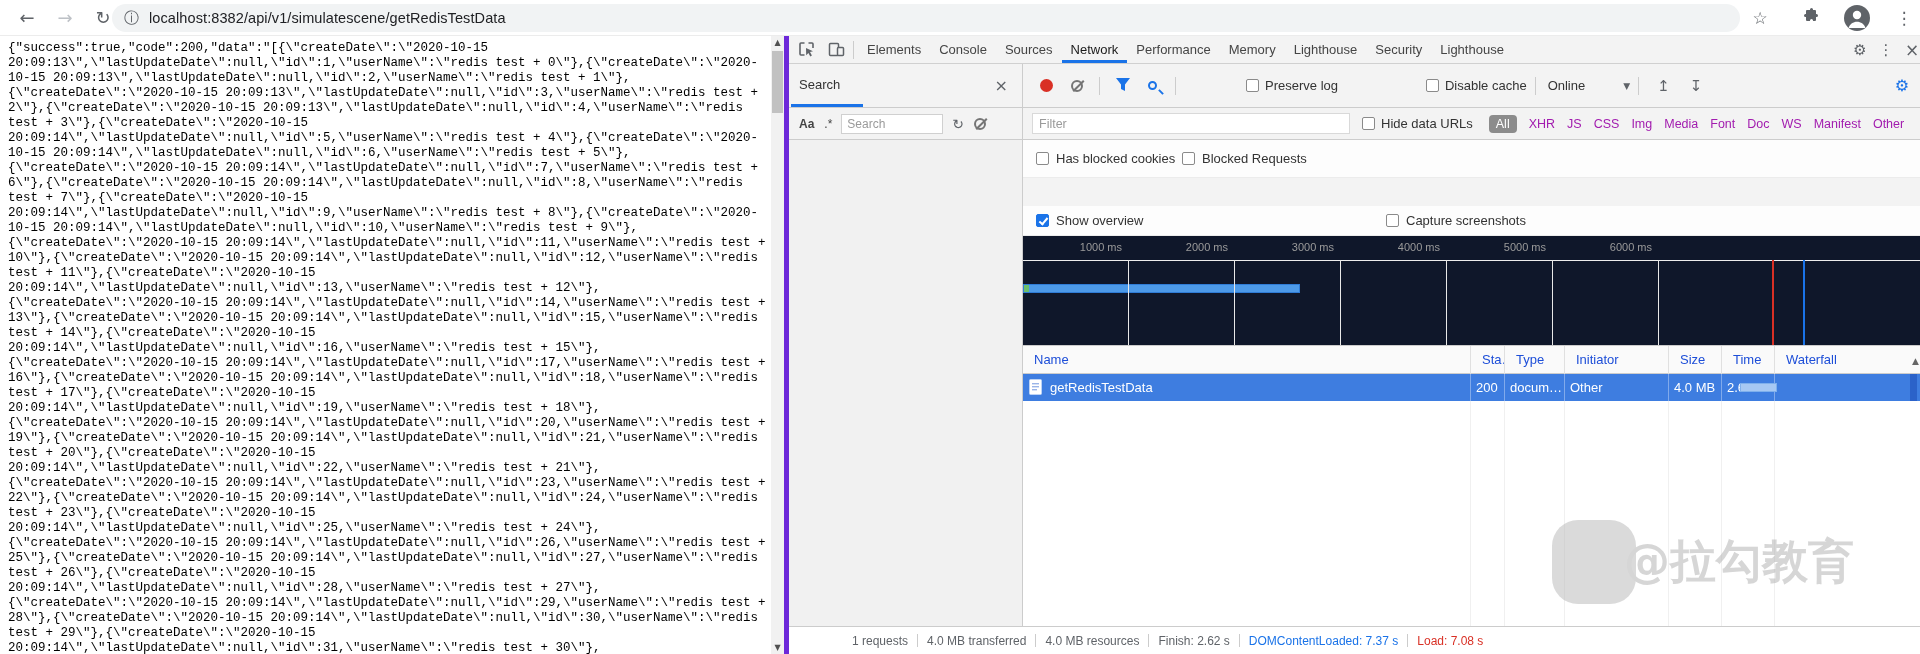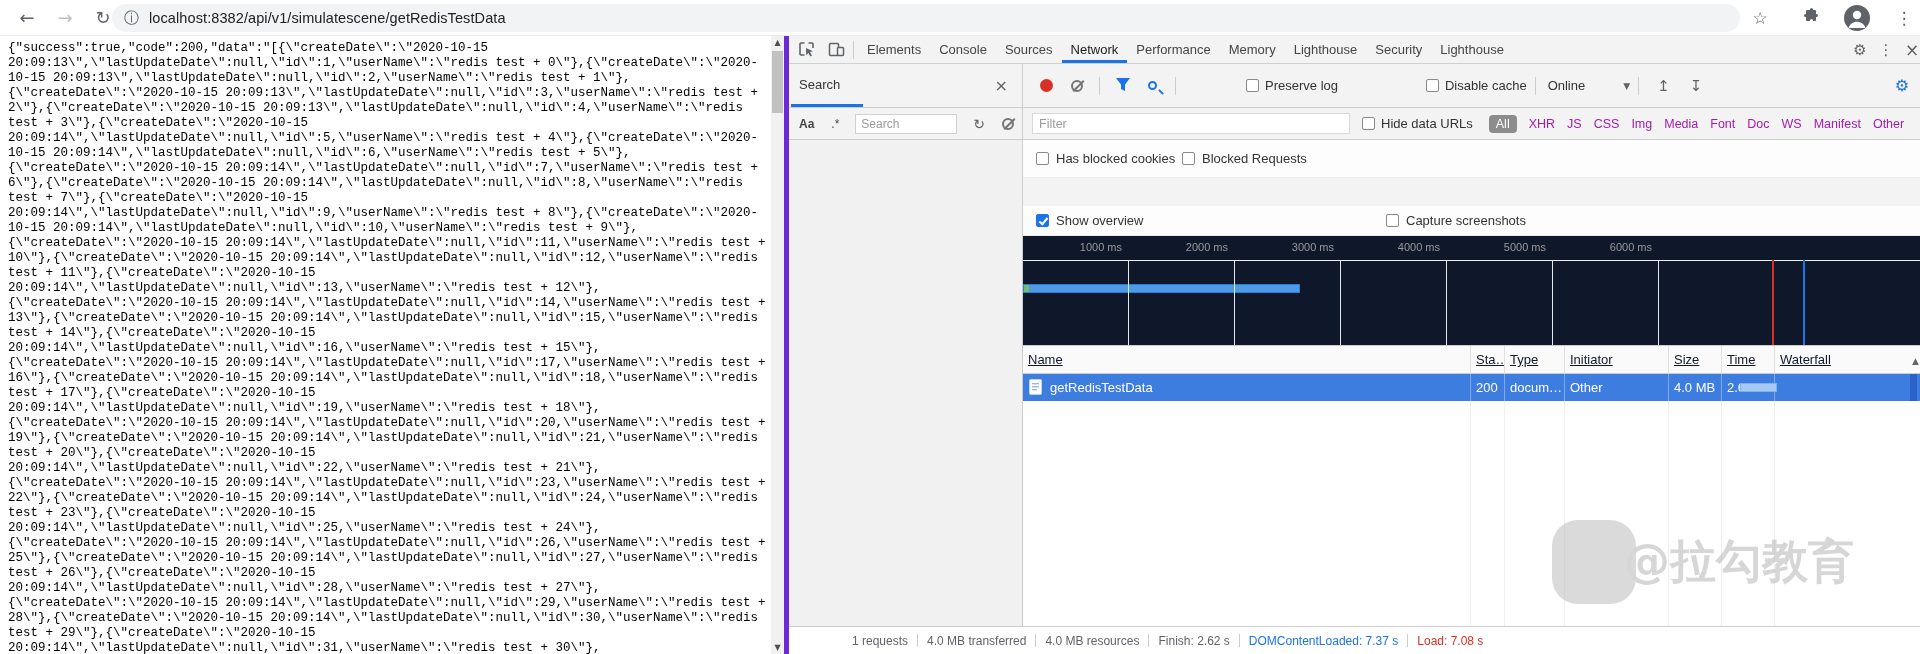--- a/index.html
+++ b/index.html
@@ -59,21 +59,21 @@
   .cb { width:13px; height:13px; border:1px solid #8a8a8a; border-radius:2px; background:#fff; display:inline-block; flex:none; cursor:pointer; }
   .cb.on { background:#1a73e8; border-color:#1a73e8; position:relative; }
   .cb.on::after { content:""; position:absolute; left:4px; top:1px; width:3px; height:7px; border:solid #fff; border-width:0 2px 2px 0; transform:rotate(40deg); }
   .tb-label { font-size:13px; color:#333; margin-left:6px; white-space:nowrap; }
   #online-wrap { display:flex; align-items:center; cursor:pointer; }
   #online-caret { font-size:9px; color:#5f6368; margin-left:38px; }
   .har-ic { font-size:15px; color:#5f6368; margin:0 10px; cursor:pointer; }
   #net-gear { margin-left:auto; margin-right:16px; color:#1a73e8; font-size:16px; cursor:pointer; }
 
   
-  #search-controls { position:absolute; left:0; top:72px; width:233px; height:32px; background:#f3f3f3; border-bottom:1px solid #ccc; display:flex; align-items:center;justify-content:space-between; }
+  #search-controls { position:absolute; left:0; top:72px; width:233px; height:32px; background:#f3f3f3; border-bottom:1px solid #ccc; display:flex; align-items:center; }
   #match-case { font-size:12px; color:#444; font-weight:bold; margin-left:10px; cursor:pointer; }
   #regex-btn { font-size:12px; color:#444; margin-left:10px; cursor:pointer; }
   #search-input { width:102px; height:20px; margin-left:9px; border:1px solid #d0d0d0; background:#fff; font-size:12px; padding:0 5px; color:#333; font-family:"Liberation Sans",sans-serif; }
   #search-input::placeholder { color:#9a9a9a; }
   #search-refresh { font-size:14px; color:#5f6368; margin-left:9px; cursor:pointer; }
 
   #filter-row { position:absolute; left:233px; top:72px; width:903px; height:32px; background:#f3f3f3; border-bottom:1px solid #ccc; display:flex; align-items:center; }
   #filter-input { width:318px; height:21px; margin-left:10px; border:1px solid #d9d9d9; background:#fff; font-size:12.5px; padding:0 6px; color:#333; font-family:"Liberation Sans",sans-serif; }
   #filter-input::placeholder { color:#9a9a9a; }
   #hide-data-wrap { display:flex; align-items:center; margin-left:12px; }
@@ -94,21 +94,21 @@
   .grid-v { position:absolute; top:24px; bottom:0; width:1px; background:#e8e8e8; }
   .tick { position:absolute; top:5px; width:56px; text-align:right; font-size:11px; color:#9a9a9a; }
   #ov-ruler-line { position:absolute; left:0; top:24px; width:903px; height:1px; background:#eee; }
   #ov-bar { position:absolute; left:1px; top:48px; width:277px; height:9px; background:#4d9ae8; border:1px solid #2f7cd6; }
   #ov-bar-green { position:absolute; left:0; top:0; width:5px; height:7px; background:#6cbf6c; }
   #ov-load-line { position:absolute; left:750px; top:24px; bottom:0; width:2px; background:#d93025; }
   #ov-dcl-line { position:absolute; left:781px; top:24px; bottom:0; width:2px; background:#1a73e8; }
 
   
   #tbl-header { position:absolute; left:233px; top:310px; width:903px; height:28px; background:#fafafa; border-bottom:1px solid #ccc; }
-  #tbl-header .hcell { position:absolute; top:0; height:28px; line-height:28px; font-size:13px; color:#0f172a; padding-left:6px; overflow:hidden; white-space:nowrap;text-decoration:underline; }
+  #tbl-header .hcell { position:absolute; top:0; height:28px; line-height:28px; font-size:13px; color:#1d4ed8; padding-left:12px; overflow:hidden; white-space:nowrap; }
   .col-line { position:absolute; top:0; width:1px; background:#e0e0e0; }
   #tbl-sort { position:absolute; right:6px; top:10px; font-size:9px; color:#666; }
 
   #req-row { position:absolute; left:233px; top:338px; width:903px; height:27px; background:#3e7de0; color:#fff; }
   #req-row .rcell { position:absolute; top:0; height:43px; line-height:27px; font-size:13px; color:#fff; padding-left:6px; white-space:nowrap; overflow:hidden; }
   #req-row .rsep { position:absolute; top:0; height:27px; width:1px; background:rgba(255,255,255,.35); }
   #doc-ic { position:absolute; left:7px; top:5px; }
   #wf-bar { position:absolute; left:718px; top:9px; width:37px; height:9px; background:#a6c8f3; border:1px solid #7fb0ec; }
   #wf-edge { position:absolute; right:8px; top:0; width:7px; height:27px; background:#2b62c9; }
 

